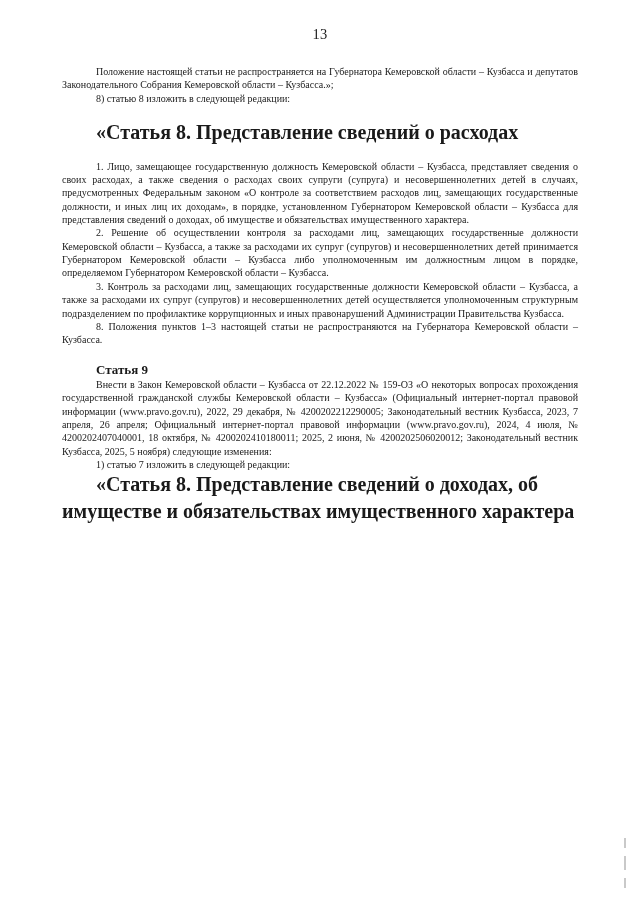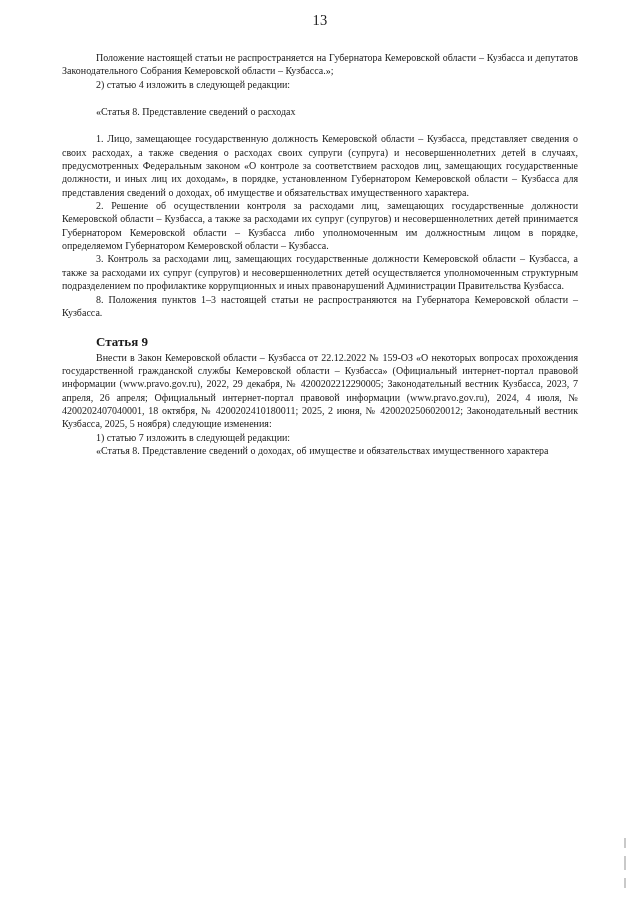--- a/index.html
+++ b/index.html
@@ -13,44 +13,44 @@
     font-family: "Liberation Serif", serif;
     color: #1a1a1a;
     position: relative;
     overflow: hidden;
   }
   .page {
     position: relative;
     width: 640px;
     height: 905px;
     box-sizing: border-box;
-    padding: 12px 62px 0 62px;
+    padding: 26px 62px 0 62px;
   }
   .page-number {
     text-align: center;
     font-size: 14.5px;
     margin: 0 0 22px 0;
     letter-spacing: 0.2px;
   }
   .para {
     font-size: 10px;
     line-height: 1.335;
     text-align: justify;
     text-justify: inter-word;
     margin: 0;
     text-indent: 34px;
     hyphens: none;
   }
   .para + .para {
     margin-top: 0px;
   }
   .heading {
-    font-size: 10px;
+    font-size: 20px;
     line-height: 1.335;
-    font-weight: normal;
+    font-weight: bold;
     text-align: left;
     margin: 0;
     text-indent: 34px;
   }
   .article-label {
     font-size: 13px;
     line-height: 1.335;
     font-weight: bold;
     text-indent: 34px;
     margin: 0;
@@ -68,21 +68,21 @@
   .scan-mark.m3 { top: 878px; height: 10px; }
 </style>
 </head>
 <body>
 
 <div class="page">
 
   <div class="page-number">13</div>
 
   <p class="para">Положение настоящей статьи не распространяется на Губернатора Кемеровской области – Кузбасса и депутатов Законодательного Собрания Кемеровской области – Кузбасса.»;</p>
-  <p class="para">2) статью 4 изложить в следующей редакции:</p>
+  <p class="para">8) статью 8 изложить в следующей редакции:</p>
 
   <div class="spacer-md"></div>
 
   <p class="heading">«Статья 8. Представление сведений о расходах</p>
 
   <div class="spacer-md"></div>
 
   <p class="para">1. Лицо, замещающее государственную должность Кемеровской области – Кузбасса, представляет сведения о своих расходах, а также сведения о расходах своих супруги (супруга) и несовершеннолетних детей в случаях, предусмотренных Федеральным законом «О контроле за соответствием расходов лиц, замещающих государственные должности, и иных лиц их доходам», в порядке, установленном Губернатором Кемеровской области – Кузбасса для представления сведений о доходах, об имуществе и обязательствах имущественного характера.</p>
   <p class="para">2. Решение об осуществлении контроля за расходами лиц, замещающих государственные должности Кемеровской области – Кузбасса, а также за расходами их супруг (супругов) и несовершеннолетних детей принимается Губернатором Кемеровской области – Кузбасса либо уполномоченным им должностным лицом в порядке, определяемом Губернатором Кемеровской области – Кузбасса.</p>
   <p class="para">3. Контроль за расходами лиц, замещающих государственные должности Кемеровской области – Кузбасса, а также за расходами их супруг (супругов) и несовершеннолетних детей осуществляется уполномоченным структурным подразделением по профилактике коррупционных и иных правонарушений Администрации Правительства Кузбасса.</p>

